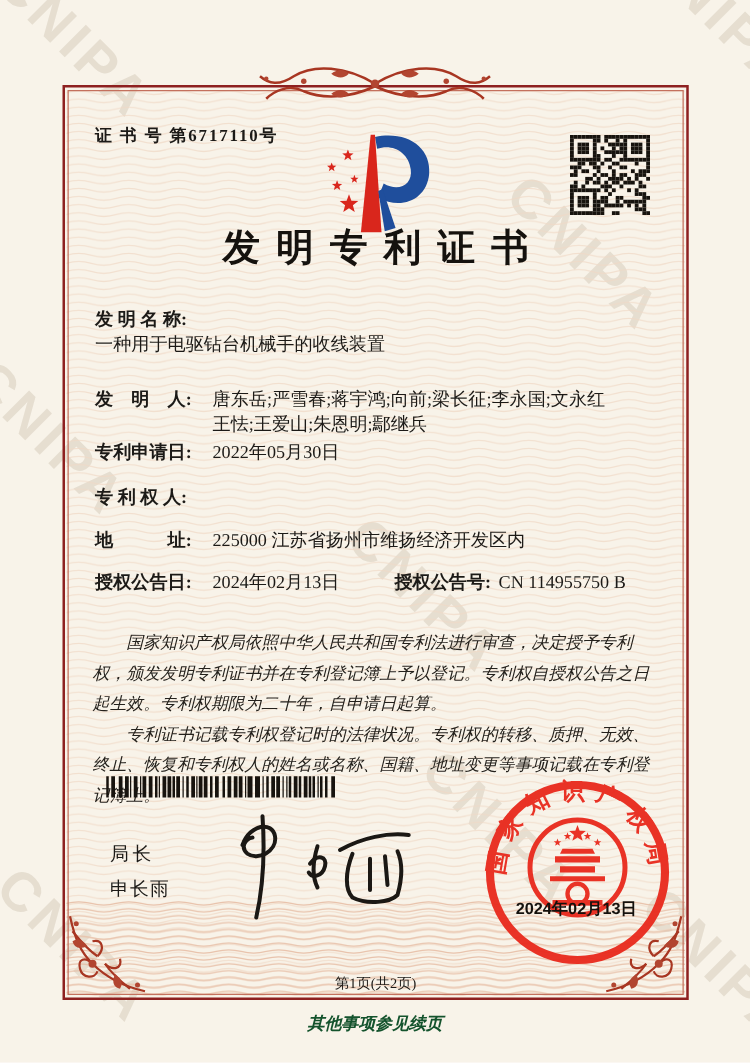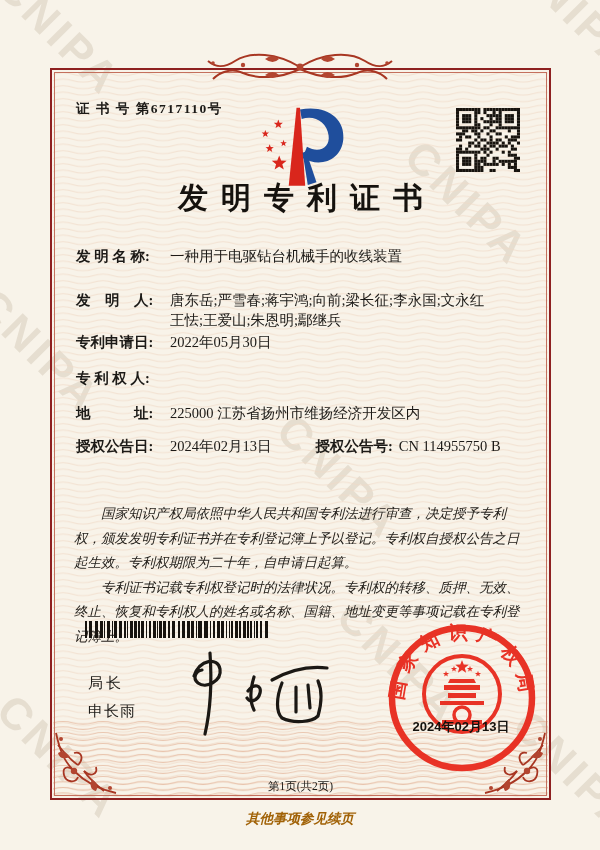--- a/index.html
+++ b/index.html
@@ -19,37 +19,37 @@
   
   .cert-no{position:absolute;left:76px;top:100px;font-size:13.5px;font-weight:600;letter-spacing:1.5px;z-index:5;}
   .logo{position:absolute;left:248px;top:104px;z-index:5;}
   .qr{position:absolute;left:456px;top:108px;z-index:5;fill:#17130e;}
   .title{position:absolute;left:50px;width:501px;top:178px;text-align:center;font-size:30px;
          font-weight:bold;letter-spacing:13px;text-indent:13px;z-index:5;color:#15120e;}
   .fields{position:absolute;left:76px;top:246px;width:452px;z-index:5;font-size:14.5px;line-height:20px;}
   .frow{display:flex;align-items:flex-start;}
   .flabel{flex:none;width:94px;font-weight:bold;}
   .fvalue{font-weight:normal;}
-  .mb1{margin-bottom:24px;}.mb2{margin-bottom:2px;}.mb3{margin-bottom:14px;}
+  .mb1{margin-bottom:24px;flex-direction:column;}.mb2{margin-bottom:2px;}.mb3{margin-bottom:14px;}
   .mb4{margin-bottom:16px;}.mb5{margin-bottom:15px;}.mb6{margin-bottom:13px;}
   .flabel.g2{width:auto;margin-left:44px;margin-right:6px;}
   .bodytext{position:absolute;left:74px;top:502px;width:456px;z-index:5;font-size:13.5px;
             line-height:1.82;font-style:italic;color:#24211c;}
   .bodytext p{margin:0;text-indent:2em;}
   .barcode{position:absolute;left:85px;top:621px;width:182px;height:17px;display:flex;z-index:5;}
   .barcode span{display:block;height:100%;background:#17130e;flex:none;}
   .signer-title{position:absolute;left:88px;top:674px;font-size:15px;letter-spacing:3px;z-index:5;}
   .signer-name{position:absolute;left:88px;top:702px;font-size:15px;letter-spacing:1px;z-index:5;}
   .signature{position:absolute;left:160px;top:646px;z-index:6;}
   .seal{position:absolute;left:386px;top:622px;z-index:5;}
   .seal-date{position:absolute;left:402px;top:718px;width:118px;text-align:center;font-size:13px;
              font-weight:bold;font-family:"Liberation Sans","DejaVu Sans",sans-serif;color:#14110d;z-index:6;}
   .page-num{position:absolute;left:50px;width:501px;top:779px;text-align:center;font-size:11.5px;z-index:5;}
   .cont-note{position:absolute;left:0;width:600px;top:810px;text-align:center;font-size:13.5px;
-             font-style:italic;font-weight:600;z-index:5;color:#a16207;}
+             font-style:italic;font-weight:600;z-index:5;color:#14532d;}
 </style>
 </head>
 <body>
 
 <div class="page">
 
   <span class="wm" style="left:-18px;top:8px">CNIPA</span>
   <span class="wm" style="left:498px;top:-14px">CNIPA</span>
   <span class="wm" style="left:390px;top:178px">CNIPA</span>
   <span class="wm" style="left:-38px;top:326px">CNIPA</span>

